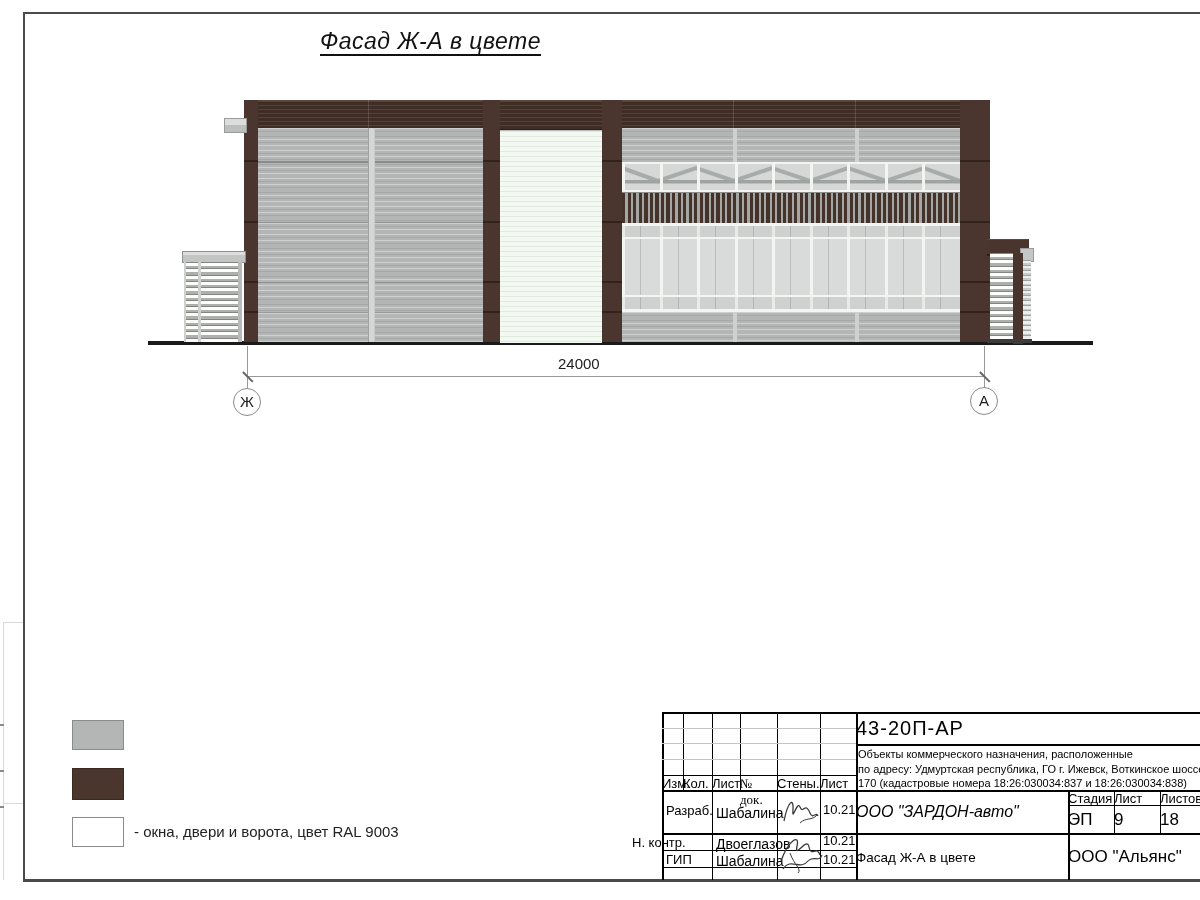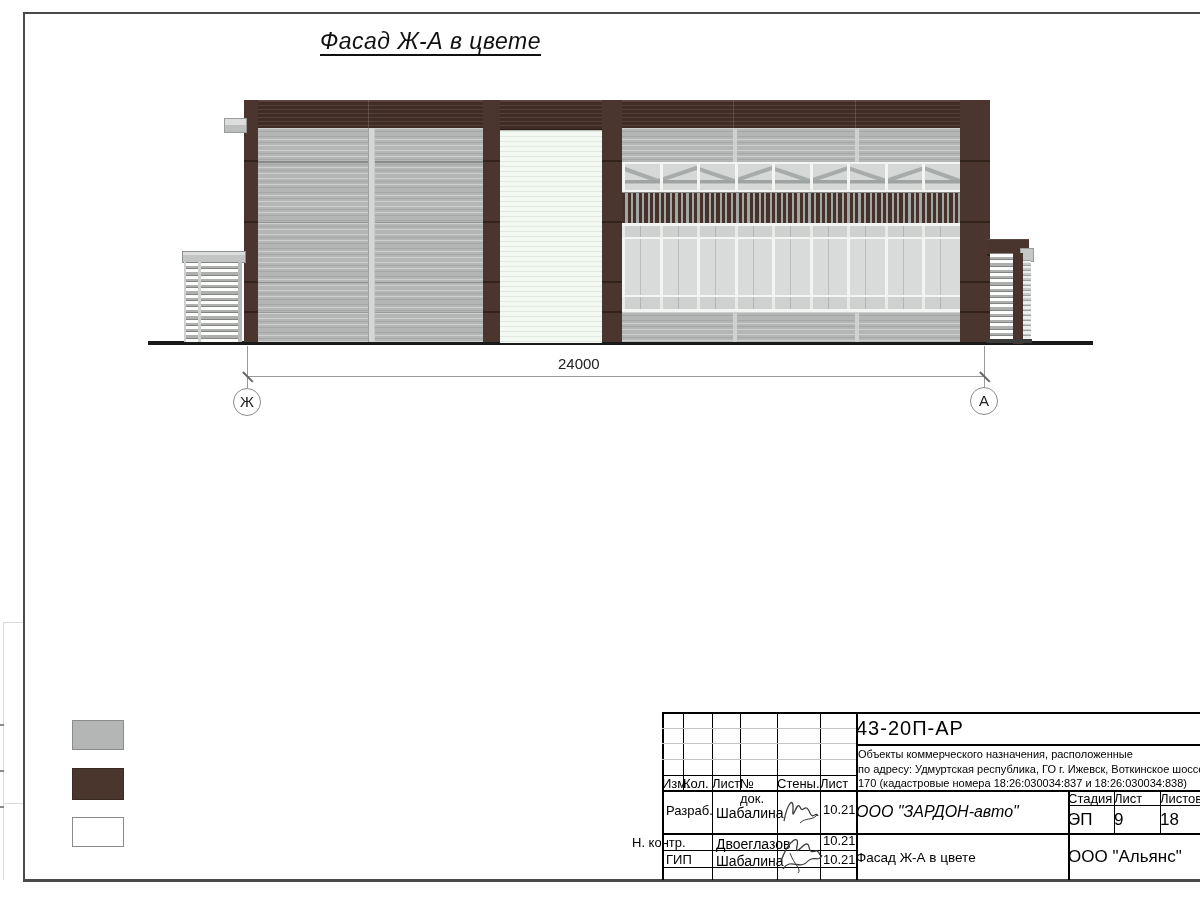--- a/index.html
+++ b/index.html
@@ -155,20 +155,21 @@
     <div class="abs axis" style="left:233px;top:388px;">Ж</div>
     <div class="abs axis" style="left:970px;top:387px;">А</div>
   </div>
 
   <div class="abs" style="left:0;top:700px;width:660px;height:160px;">
     <div class="abs swatch sw-border" style="left: 72px; top: 20px; height: 28px; background-color: rgb(180, 182, 181);"></div>
 
     <div class="abs swatch" style="left: 72px; top: 68px; height: 30px; border: 1px solid rgb(58, 42, 36); background-color: rgb(75, 54, 46);"></div>
 
     <div class="abs swatch sw-border" style="left: 72px; top: 117px; height: 28px; background-color: rgb(255, 255, 255);"></div>
+    <div class="abs legend-label" style="left:134px;top:122px;width:520px;">- окна, двери и ворота, цвет RAL 9003</div>
   </div>
 
   <div class="abs" style="left:0;top:0;width:1200px;height:900px;">
 
     <div class="abs tbl" style="left:662px;top:712px;width:1.5px;height:168px;"></div>
     <div class="abs tbl" style="left:683px;top:712px;width:1px;height:78px;"></div>
     <div class="abs tbl" style="left:712px;top:712px;width:1px;height:168px;"></div>
     <div class="abs tbl" style="left:740px;top:712px;width:1px;height:78px;"></div>
     <div class="abs tbl" style="left:777px;top:712px;width:1px;height:168px;"></div>
     <div class="abs tbl" style="left:820px;top:712px;width:1px;height:168px;"></div>
@@ -185,21 +186,21 @@
     <div class="abs tbl" style="left:662px;top:775px;width:194px;height:1px;"></div>
     <div class="abs tbl" style="left:662px;top:790px;width:538px;height:1.5px;"></div>
     <div class="abs tbl" style="left:1068px;top:805px;width:132px;height:1px;"></div>
     <div class="abs tbl" style="left:662px;top:833px;width:538px;height:1.5px;"></div>
     <div class="abs tbl" style="left:662px;top:850px;width:194px;height:1px;"></div>
     <div class="abs tbl" style="left:662px;top:867px;width:194px;height:1px;"></div>
 
     <div class="abs ctr tb-text" style="left:662px;top:776px;width:21px;">Изм.</div>
     <div class="abs ctr tb-text" style="left:683px;top:776px;width:29px;">Кол.</div>
     <div class="abs ctr tb-text" style="left:712px;top:776px;width:28px;">Лист</div>
-    <div class="abs ctr tb-text" style="left:740px;top:776px;width:37px;">№ док.</div>
+    <div class="abs ctr tb-text" style="left:740px;top:776px;width:37px;font-family:Liberation Serif, serif;">№ док.</div>
     <div class="abs ctr tb-text" style="left:777px;top:776px;width:43px;">Стены.</div>
     <div class="abs ctr tb-text" style="left:820px;top:776px;width:36px;">Лист</div>
 
     <div class="abs tb-text" style="left:666px;top:803px;">Разраб.</div>
     <div class="abs tb-text" style="left:716px;top:805px;font-size:14px;text-align:right;">Шабалина</div>
     <div class="abs tb-text" style="left:823px;top:802px;">10.21</div>
 
     <div class="abs tb-text" style="left:632px;top:835px;">Н. контр.</div>
     <div class="abs tb-text" style="left:716px;top:836px;font-size:14px;">Двоеглазов</div>
     <div class="abs tb-text" style="left:823px;top:833px;">10.21</div>

